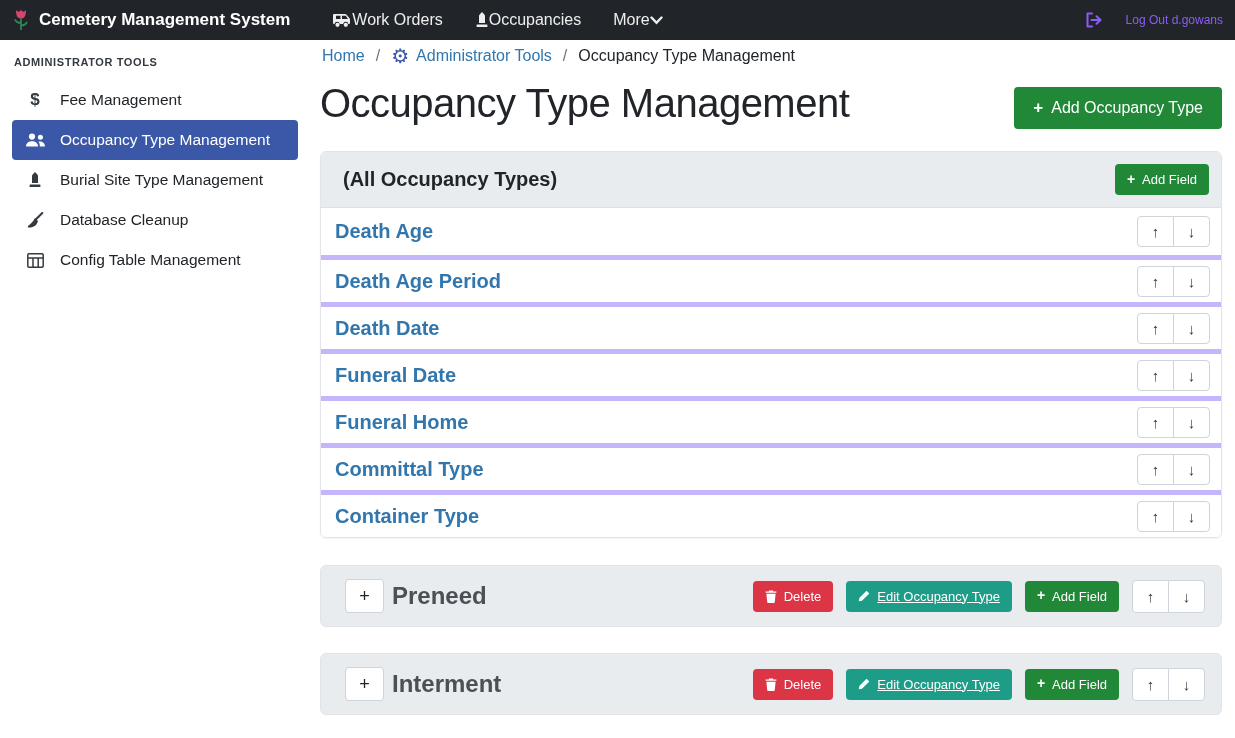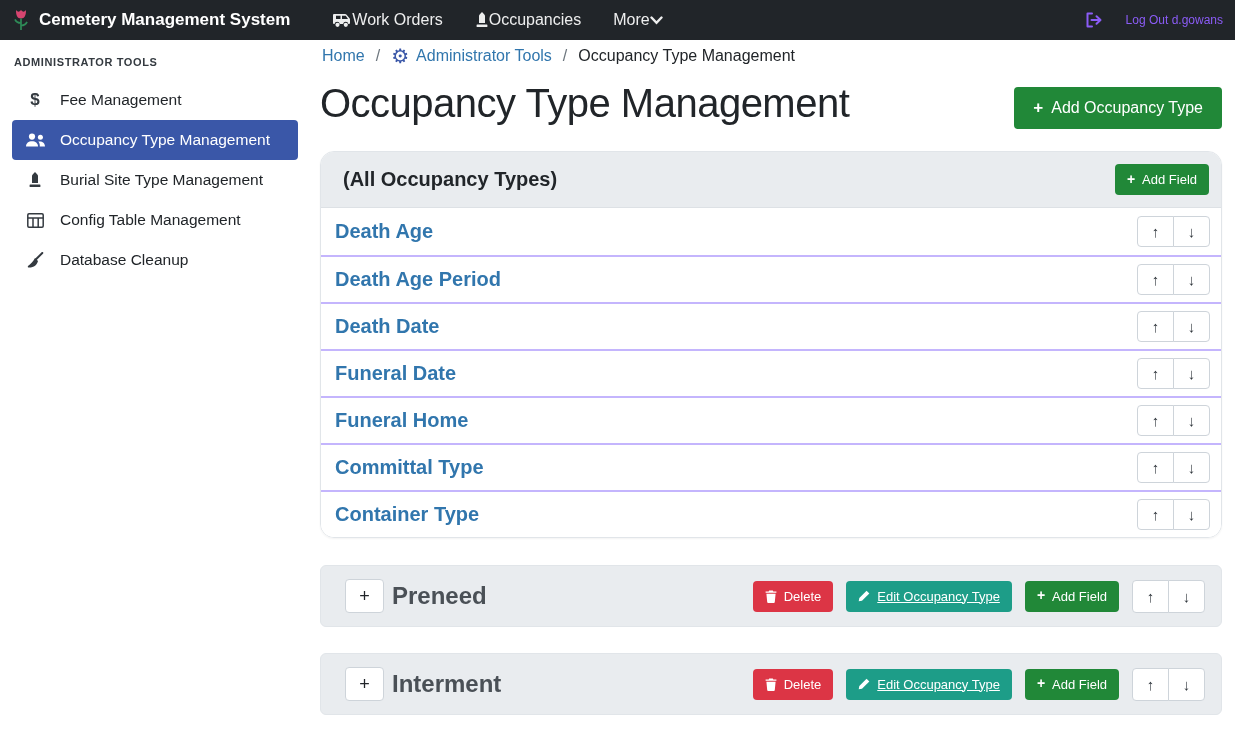--- a/index.html
+++ b/index.html
@@ -59,32 +59,32 @@
   .btn-success { background:#218838; }
   .btn-danger  { background:#dc3545; }
   .btn-teal    { background:#1d9d88;text-decoration:underline; }
   .btn-add-type { font-size:16px; padding:13px 19px; margin-top:9px; }
   .btn-sm { font-size:13px; padding:9px 12px; gap:7px; }
   .plus { font-weight:700; font-size:17px; line-height:.8; }
   .plus-sm { font-weight:700; font-size:14px; line-height:.8; }
 
   
   .card {
-    border:1px solid #e1e5e9; border-radius:14px; overflow:hidden;
+    border:1px solid #e1e5e9; border-radius:6px; overflow:hidden;
     margin-bottom:27px; box-shadow:0 1px 2px rgba(0,0,0,.05);
   }
   .card-header {
     background:#e9ecef; height:56px; padding:0 12px 0 22px;
     display:flex; align-items:center; justify-content:space-between;
     border-bottom:1px solid #dde1e5;
   }
   .card-title { font-size:20px; font-weight:700; color:#212529; }
   .field-row {
     display:flex; align-items:center; justify-content:space-between;
-    height:47px; padding:0 11px 0 14px; background:#fff; border-top:2px solid #c4b5fd;
+    height:47px; padding:0 11px 0 14px; background:#fff; border-top:5px solid #c4b5fd;
   }
   .field-row:first-child { border-top:none; }
   .field-link { color:#3176ad; font-weight:700; font-size:20px; cursor:pointer; }
 
   .arrow-group { display:flex; }
   .btn-arrow {
     width:37px; height:31px; background:#fff; border:1px solid #ced4da; color:#343a40;
     font-size:15px; display:flex; align-items:center; justify-content:center; cursor:pointer;
   }
   .btn-arrow + .btn-arrow { margin-left:-1px; }
@@ -189,38 +189,38 @@
         <svg width="14" height="16" viewBox="0 0 14 16" fill="currentColor">
           <path d="M7 0 L10 3.2 L10 11 L4 11 L4 3.2 Z"></path>
           <rect x="1.6" y="12.4" width="10.8" height="2.6" rx="0.6"></rect>
         </svg>
       </span>
       <span>Burial Site Type Management</span>
     </div>
 
     <div class="side-item">
       <span class="icn">
+        <svg width="18" height="17" viewBox="0 0 18 17">
+          <line x1="16.3" y1="1" x2="10" y2="7.3" stroke="currentColor" stroke-width="2" stroke-linecap="round"></line>
+          <path d="M9 6 L12 9 C11.2 12.8 8 15.5 3.2 15.6 C2 15.6 1.4 15 2 14 C4.6 12.4 6.8 9.8 9 6 Z" fill="currentColor"></path>
+        </svg>
+      </span>
+      <span>Database Cleanup</span>
+    </div>
+
+    <div class="side-item">
+      <span class="icn">
         <svg width="17" height="15" viewBox="0 0 17 15">
           <rect x="0.8" y="0.8" width="15.4" height="13.4" rx="1.2" fill="none" stroke="currentColor" stroke-width="1.5"></rect>
           <line x1="0.8" y1="5" x2="16.2" y2="5" stroke="currentColor" stroke-width="1.5"></line>
           <line x1="6" y1="5" x2="6" y2="14.2" stroke="currentColor" stroke-width="1.5"></line>
           <line x1="11.2" y1="5" x2="11.2" y2="14.2" stroke="currentColor" stroke-width="1.5"></line>
         </svg>
       </span>
       <span>Config Table Management</span>
-    </div>
-
-    <div class="side-item">
-      <span class="icn">
-        <svg width="18" height="17" viewBox="0 0 18 17">
-          <line x1="16.3" y1="1" x2="10" y2="7.3" stroke="currentColor" stroke-width="2" stroke-linecap="round"></line>
-          <path d="M9 6 L12 9 C11.2 12.8 8 15.5 3.2 15.6 C2 15.6 1.4 15 2 14 C4.6 12.4 6.8 9.8 9 6 Z" fill="currentColor"></path>
-        </svg>
-      </span>
-      <span>Database Cleanup</span>
     </div>
   </aside>
 
   <main class="main">
 
     <nav class="breadcrumb">
       <a class="crumb-link">Home</a>
       <span class="crumb-sep">/</span>
       <a class="crumb-link">
         <span class="gear">⚙</span>

